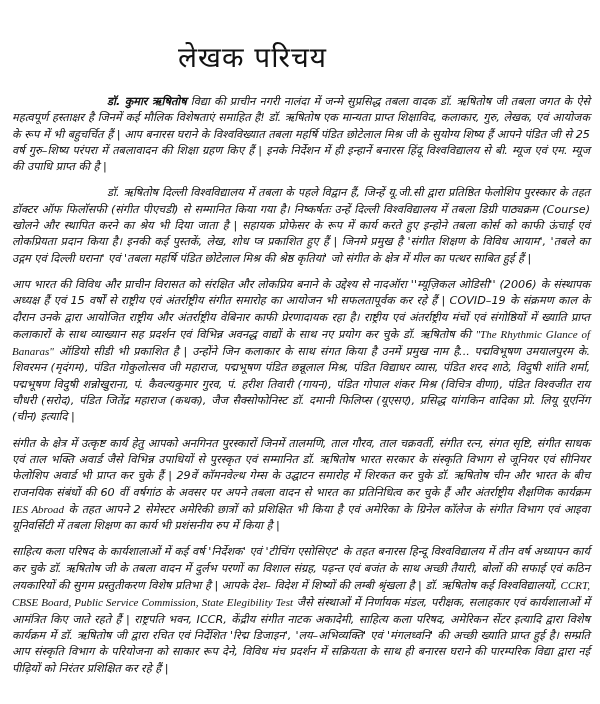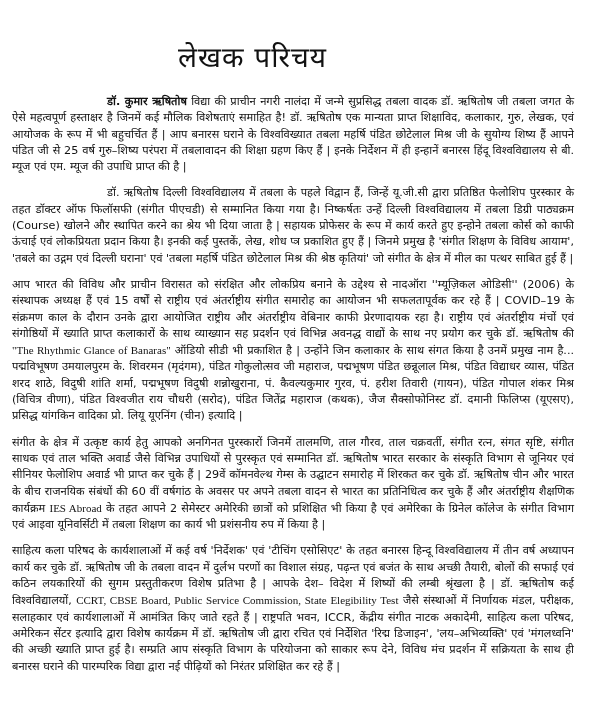--- a/index.html
+++ b/index.html
@@ -36,21 +36,22 @@
     .body-text {
       position: absolute;
       left: 12px;
       top: 94px;
       width: 578px;
       font-size: 11.2px;
       line-height: 16.3px;
       text-align: justify;
     }
     .para {
-      margin: 0 16px 10px 0;
+      margin: 0 0 10px 0;
+      font-style: italic;
     }
     .para.indent-second {
       text-indent: 95px;
     }
     .bold-name {
       font-weight: bold;
     }
     .latin {
       font-family: "Liberation Serif", "DejaVu Serif", serif;
       font-size: 11px;

